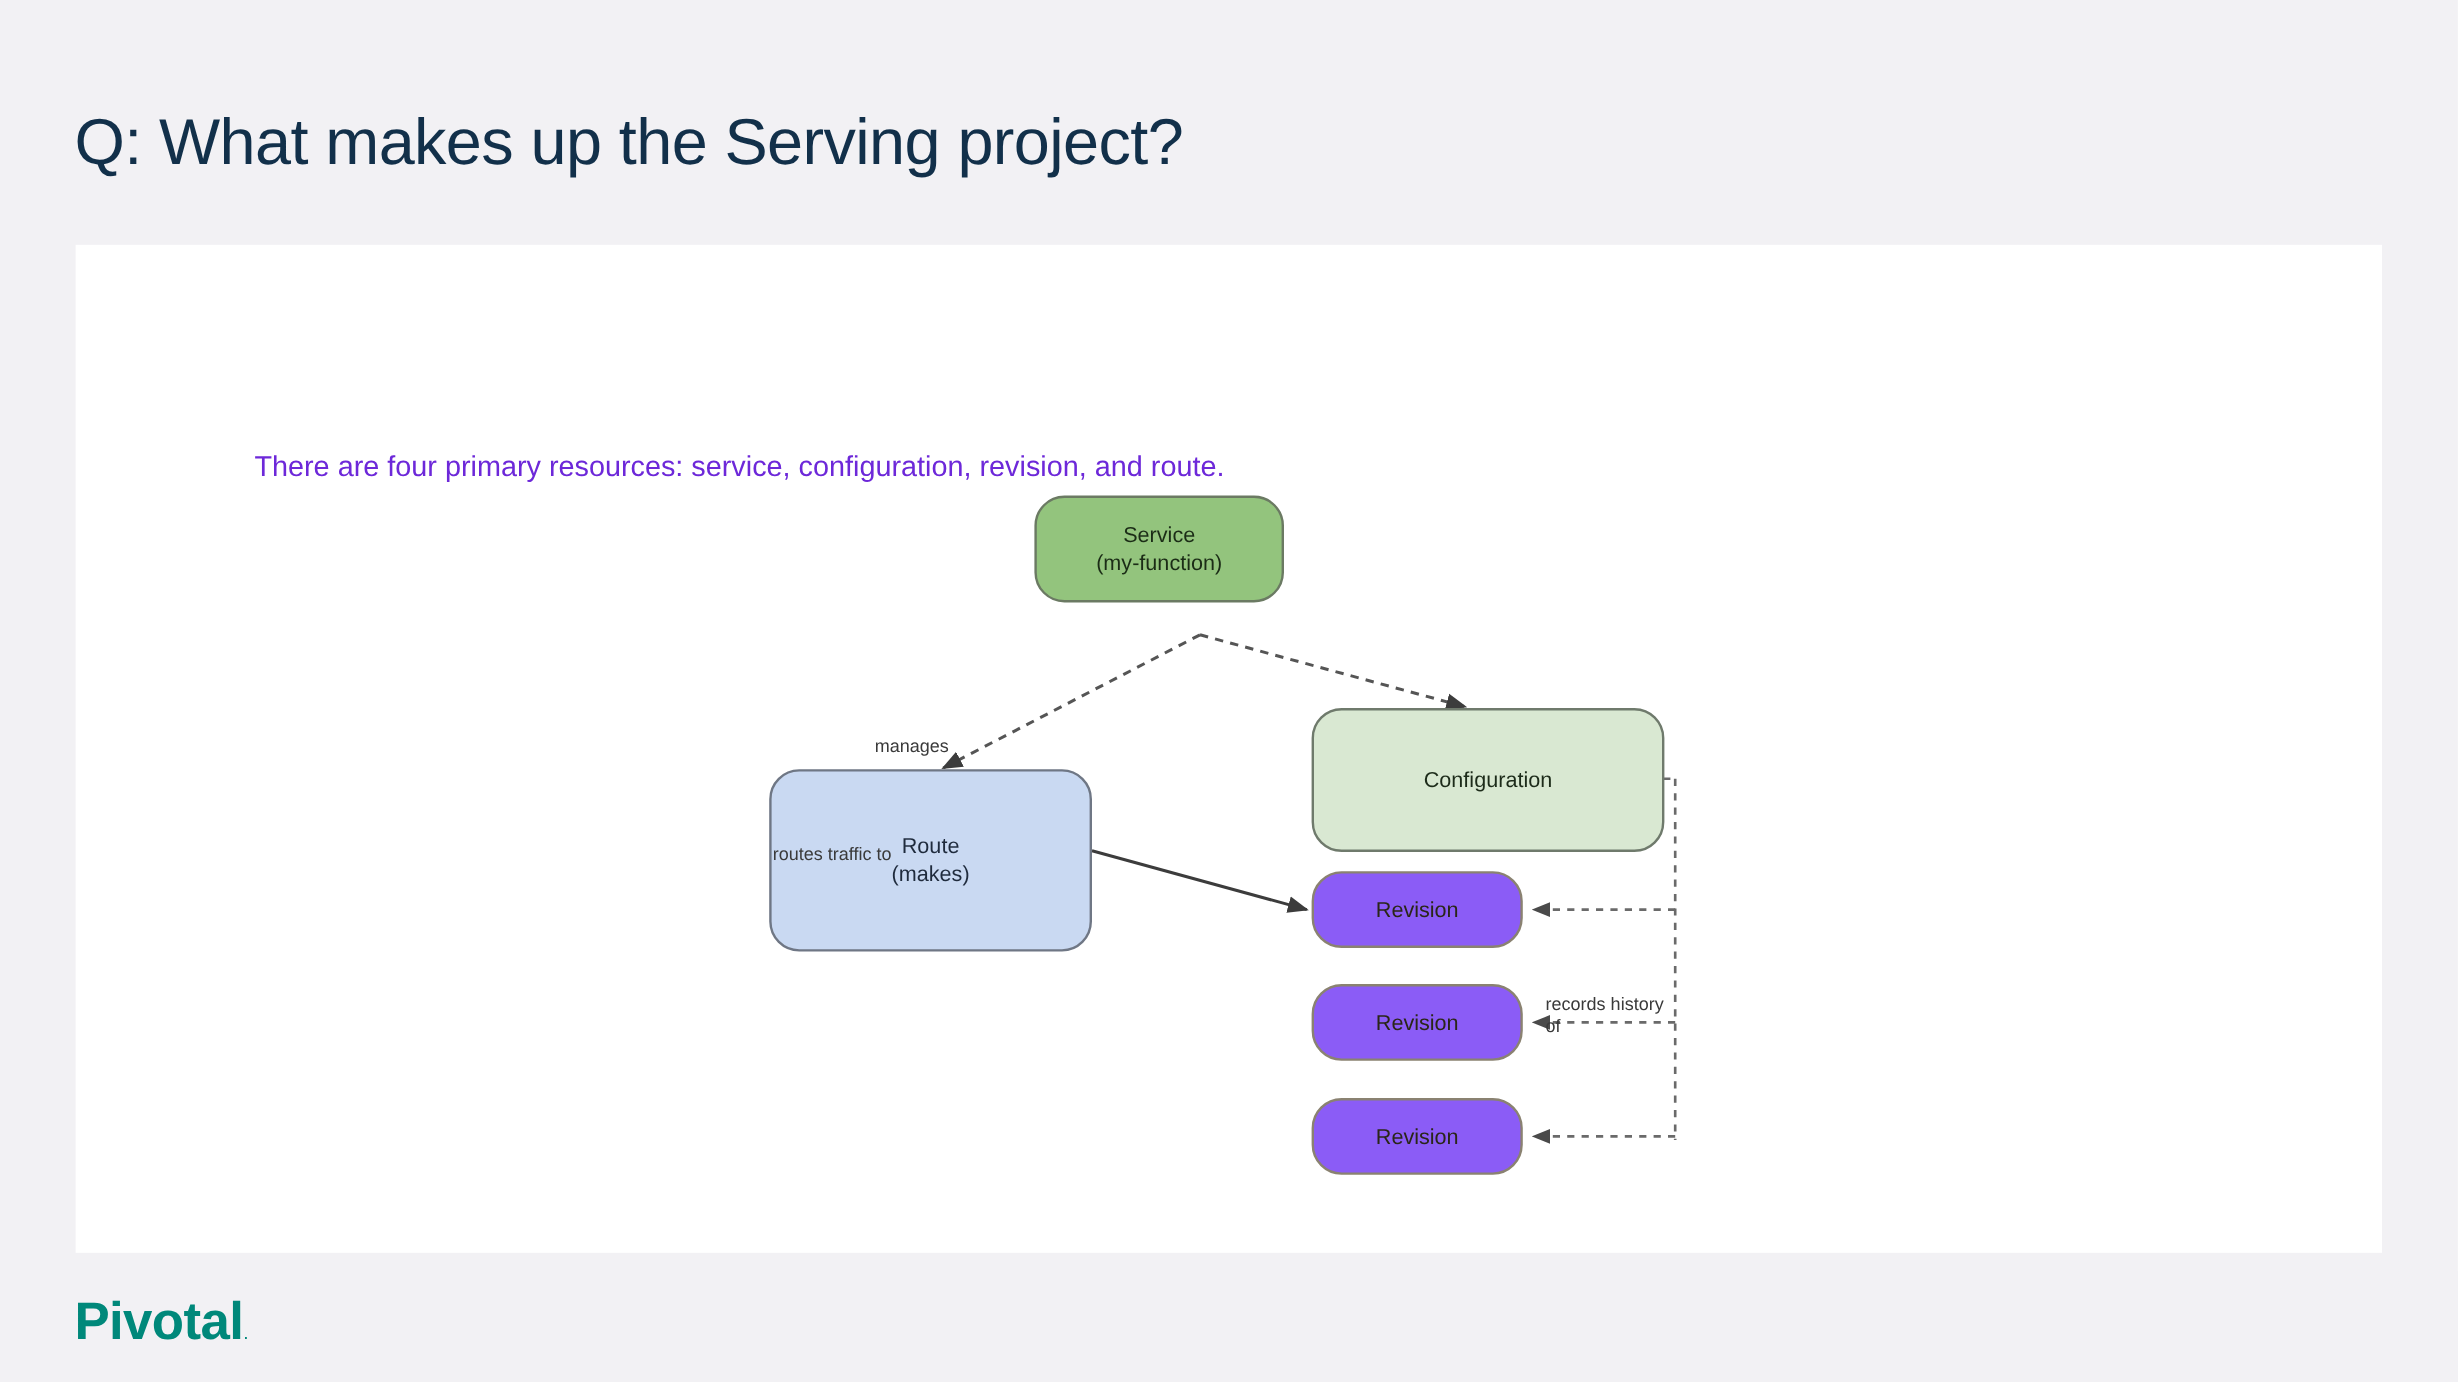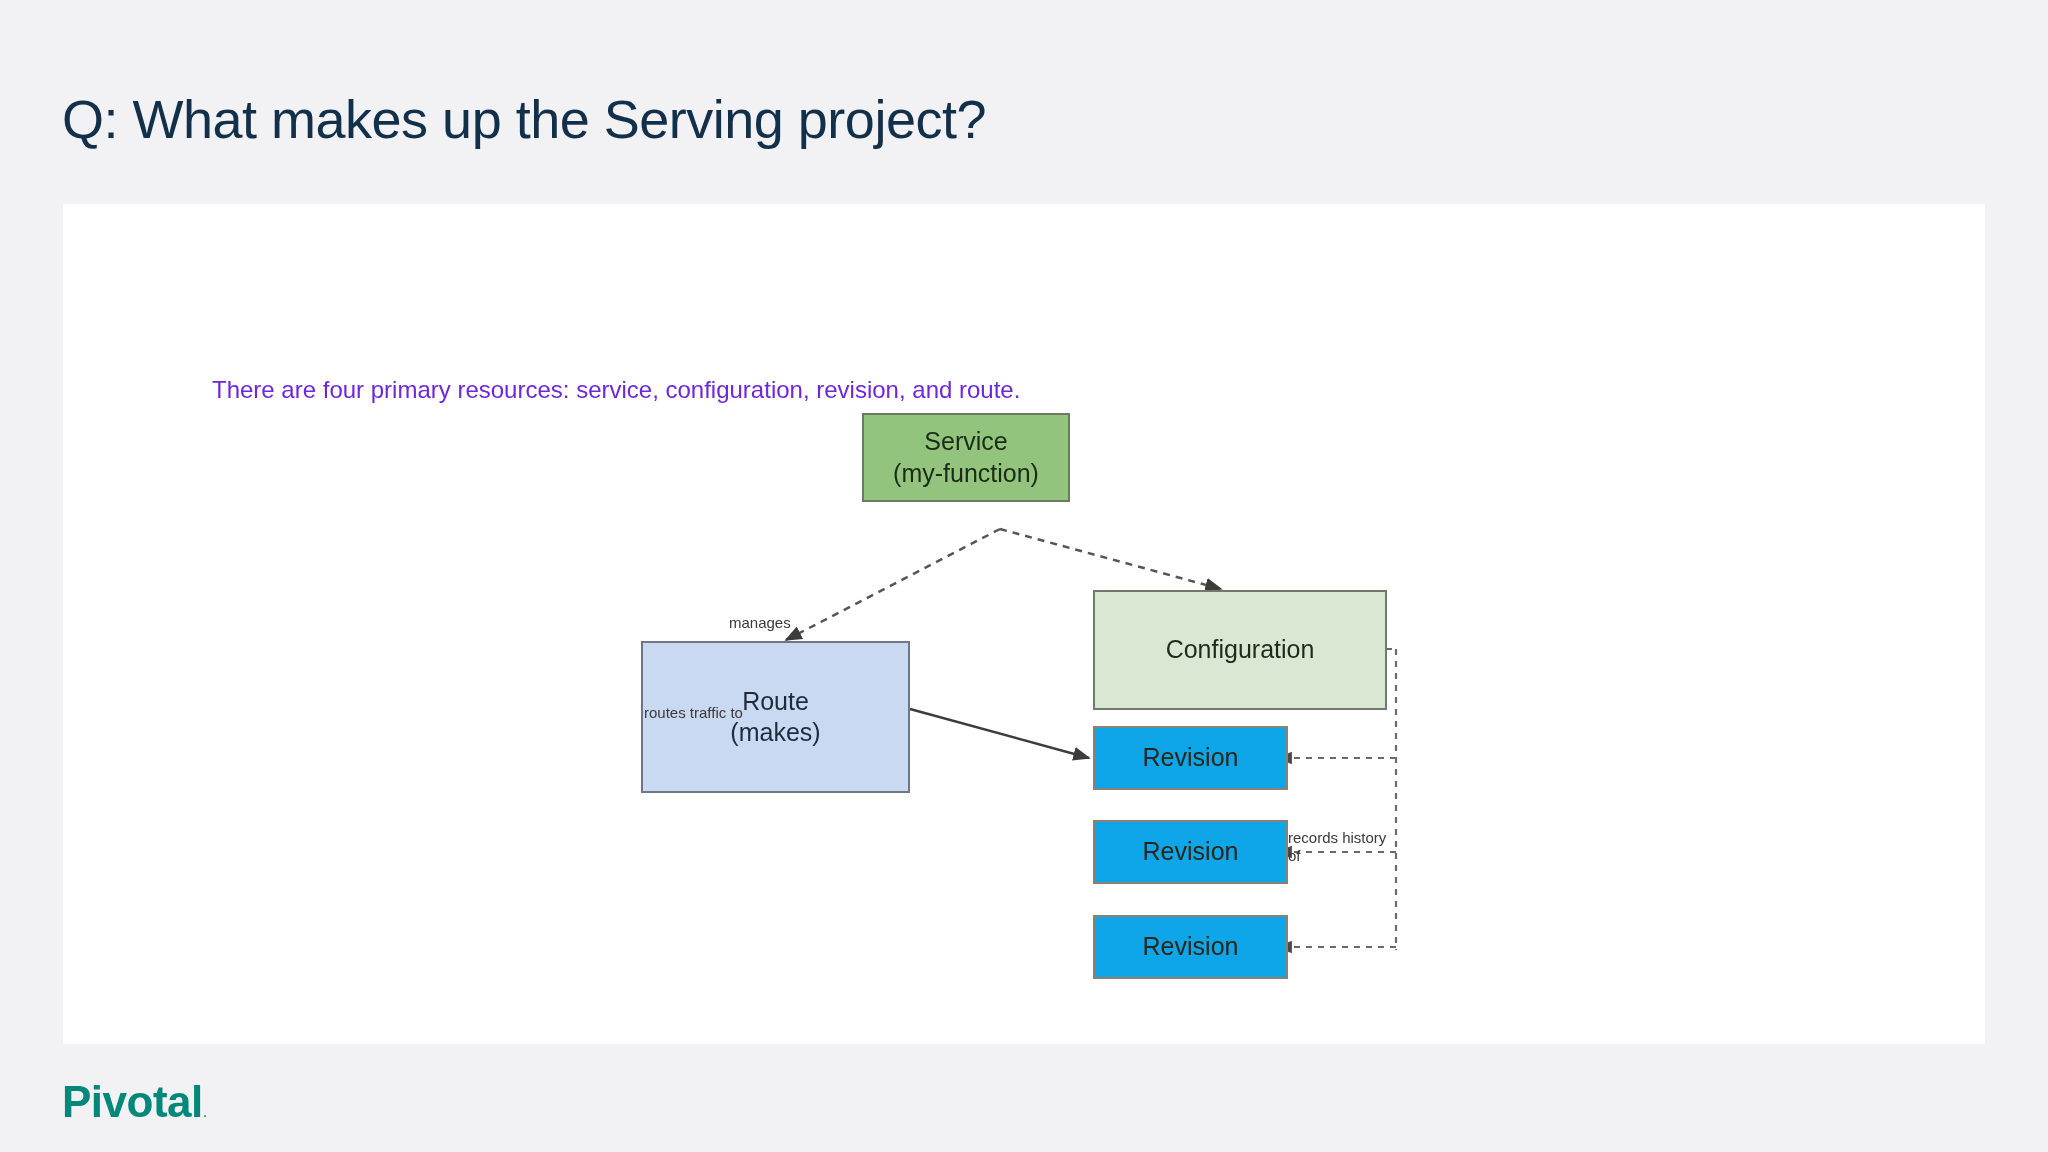--- a/index.html
+++ b/index.html
@@ -63,22 +63,23 @@
 
   .node {
     position: absolute;
     box-sizing: border-box;
     display: flex;
     flex-direction: column;
     align-items: center;
     justify-content: center;
     text-align: center;
     color: #1f2a20;
-    font-size: 25px;
+    font-size: 18px;
     line-height: 1.26;
+    border-radius: 25px;
   }
   .node .ln { display: block; }
 
   .node-service {
     left: 799px;  top: 209px;  width: 208px; height: 89px;
     background: #93c47d;
     border: 2px solid #6b7a63;
     color: #1b2c16;
   }
   .node-route {
@@ -88,22 +89,22 @@
     color: #1f2b3d;
     align-items: center;
   }
   .node-config {
     left: 1030px; top: 386px;  width: 294px; height: 120px;
     background: #d9e8d2;
     border: 2px solid #6f7a6c;
     color: #1d2b1a;
   }
   .node-revision {
-    left: 1030px; width: 195px; height: 64px;
-    background: #0ea5e9;
+    left: 1030px; width: 176px; height: 64px;
+    background: #8b5cf6;
     border: 2px solid #8a8271;
     color: #2a2618;
   }
   .rev-1 { top: 522px; }
   .rev-2 { top: 616px; }
   .rev-3 { top: 711px; }
 
   .edge-label {
     position: absolute;
     font-size: 15px;

